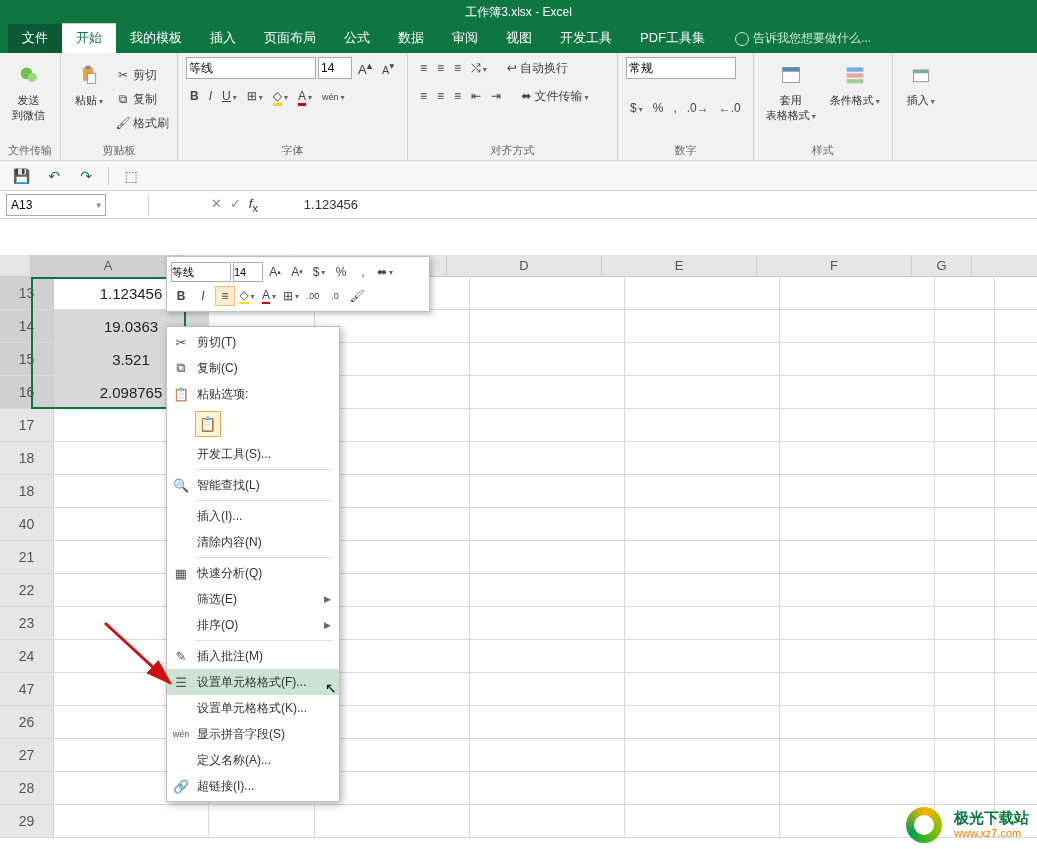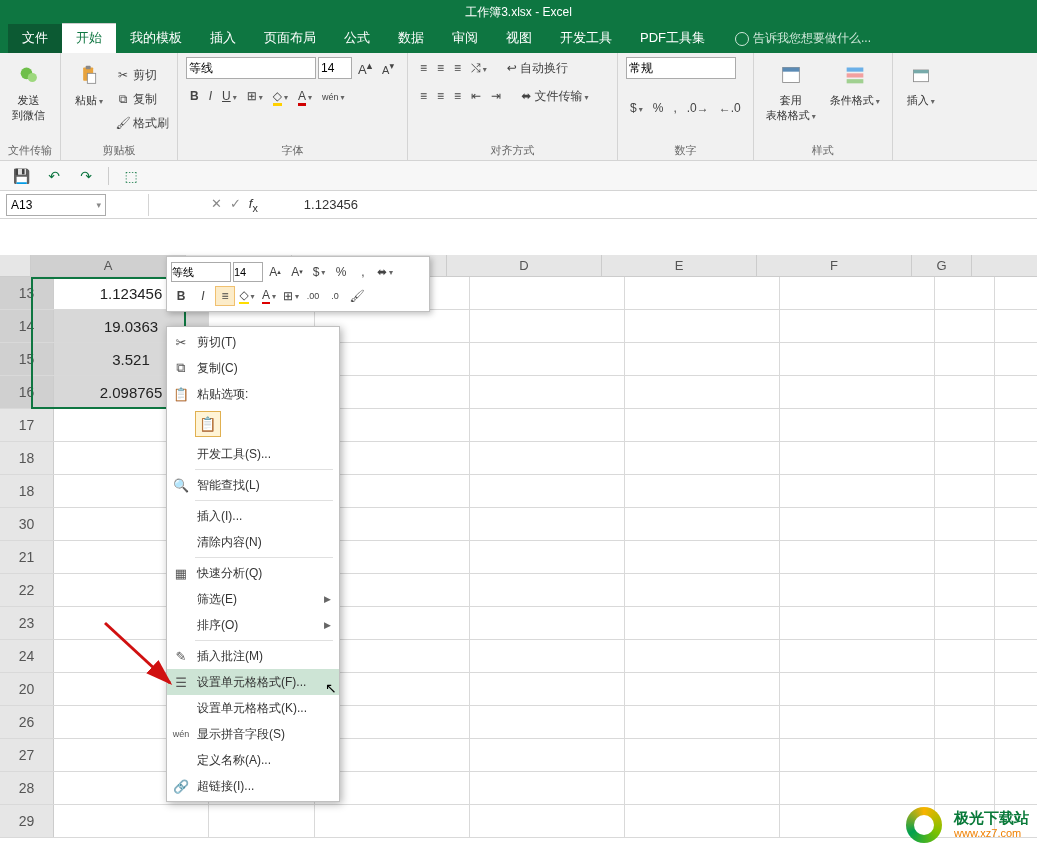--- a/index.html
+++ b/index.html
@@ -372,21 +372,21 @@
         <div class="rh">18</div>
         <div class="cell" style="width: 155px;"></div>
         <div class="cell" style="width: 106px;"></div>
         <div class="cell" style="width: 155px;"></div>
         <div class="cell" style="width: 155px;"></div>
         <div class="cell" style="width: 155px;"></div>
         <div class="cell" style="width: 155px;"></div>
         <div class="cell" style="width: 60px;"></div>
       </div>
       <div class="row">
-        <div class="rh">30</div>
+        <div class="rh">40</div>
         <div class="cell" style="width: 155px;"></div>
         <div class="cell" style="width: 106px;"></div>
         <div class="cell" style="width: 155px;"></div>
         <div class="cell" style="width: 155px;"></div>
         <div class="cell" style="width: 155px;"></div>
         <div class="cell" style="width: 155px;"></div>
         <div class="cell" style="width: 60px;"></div>
       </div>
       <div class="row">
         <div class="rh">21</div>
@@ -422,21 +422,21 @@
         <div class="rh">24</div>
         <div class="cell" style="width: 155px;"></div>
         <div class="cell" style="width: 106px;"></div>
         <div class="cell" style="width: 155px;"></div>
         <div class="cell" style="width: 155px;"></div>
         <div class="cell" style="width: 155px;"></div>
         <div class="cell" style="width: 155px;"></div>
         <div class="cell" style="width: 60px;"></div>
       </div>
       <div class="row">
-        <div class="rh">20</div>
+        <div class="rh">47</div>
         <div class="cell" style="width: 155px;"></div>
         <div class="cell" style="width: 106px;"></div>
         <div class="cell" style="width: 155px;"></div>
         <div class="cell" style="width: 155px;"></div>
         <div class="cell" style="width: 155px;"></div>
         <div class="cell" style="width: 155px;"></div>
         <div class="cell" style="width: 60px;"></div>
       </div>
       <div class="row">
         <div class="rh">26</div>

